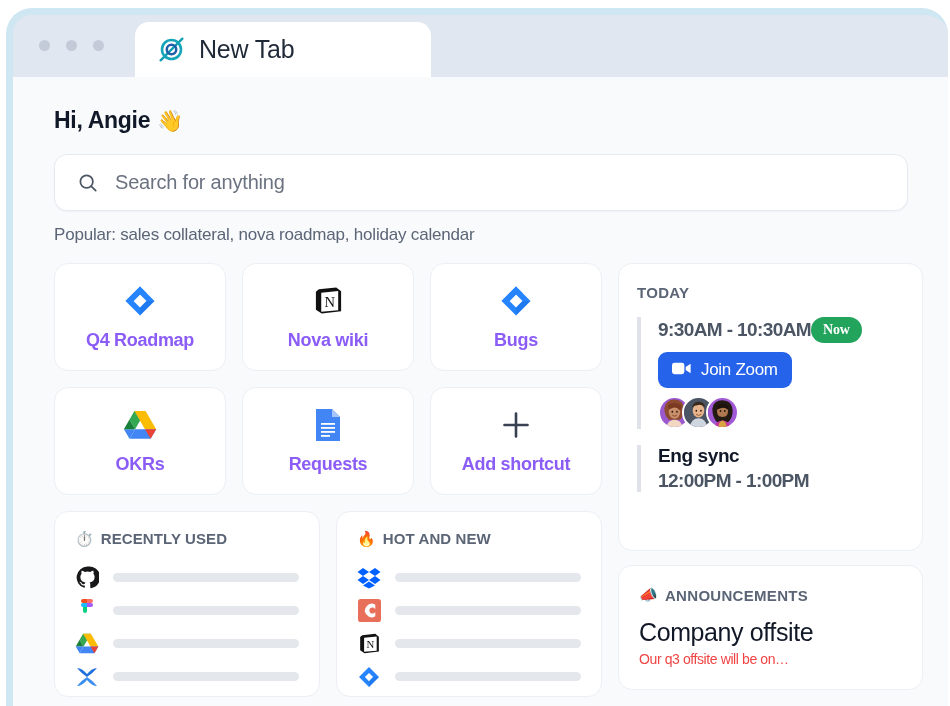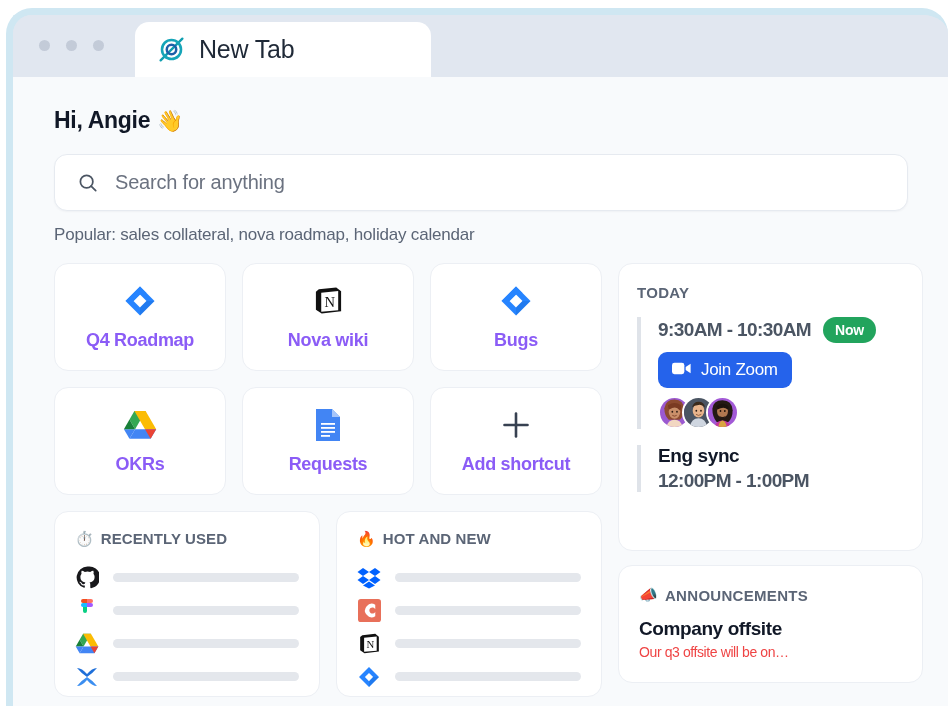--- a/index.html
+++ b/index.html
@@ -212,37 +212,38 @@
   }
   .ev-title {
     font-size: 19px;
     font-weight: bold;
     color: #111827;
     letter-spacing: -0.4px;
   }
   .ev-timerow {
     display: flex;
     align-items: center;
-    gap: 12px;
+    gap: 0;
     margin-top: 3px;
   }
   .ev-time {
     font-size: 19px;
     font-weight: bold;
     color: #4b5563;
     letter-spacing: -0.6px;
   }
   .badge {
     background: #22a45d;
     color: #ffffff;
     font-size: 14px;
     font-weight: bold;
     border-radius: 999px;
     padding: 5px 12px;
     letter-spacing: -0.2px;
+    font-family: Liberation Serif, serif;
   }
   .zoom-btn {
     margin-top: 9px;
     display: inline-flex;
     align-items: center;
     gap: 10px;
     background: #2563eb;
     border-radius: 9px;
     padding: 8px 14px;
     cursor: pointer;
@@ -266,22 +267,22 @@
     overflow: hidden;
     flex: none;
     position: relative;
   }
   .av:first-child { margin-left: 0; }
   .av svg { display: block; width: 100%; height: 100%; }
 
   .ann { margin-top: 14px; padding: 20px 18px 22px 20px; }
   .ann-title {
     margin-top: 14px;
-    font-size: 19px;
-    font-weight: bold;
+    font-size: 25px;
+    font-weight: normal;
     color: #111827;
     letter-spacing: -0.4px;
   }
   .ann-body {
     margin-top: 4px;
     font-size: 14px;
     color: #ef4444;
     letter-spacing: -0.4px;
   }
 </style>

